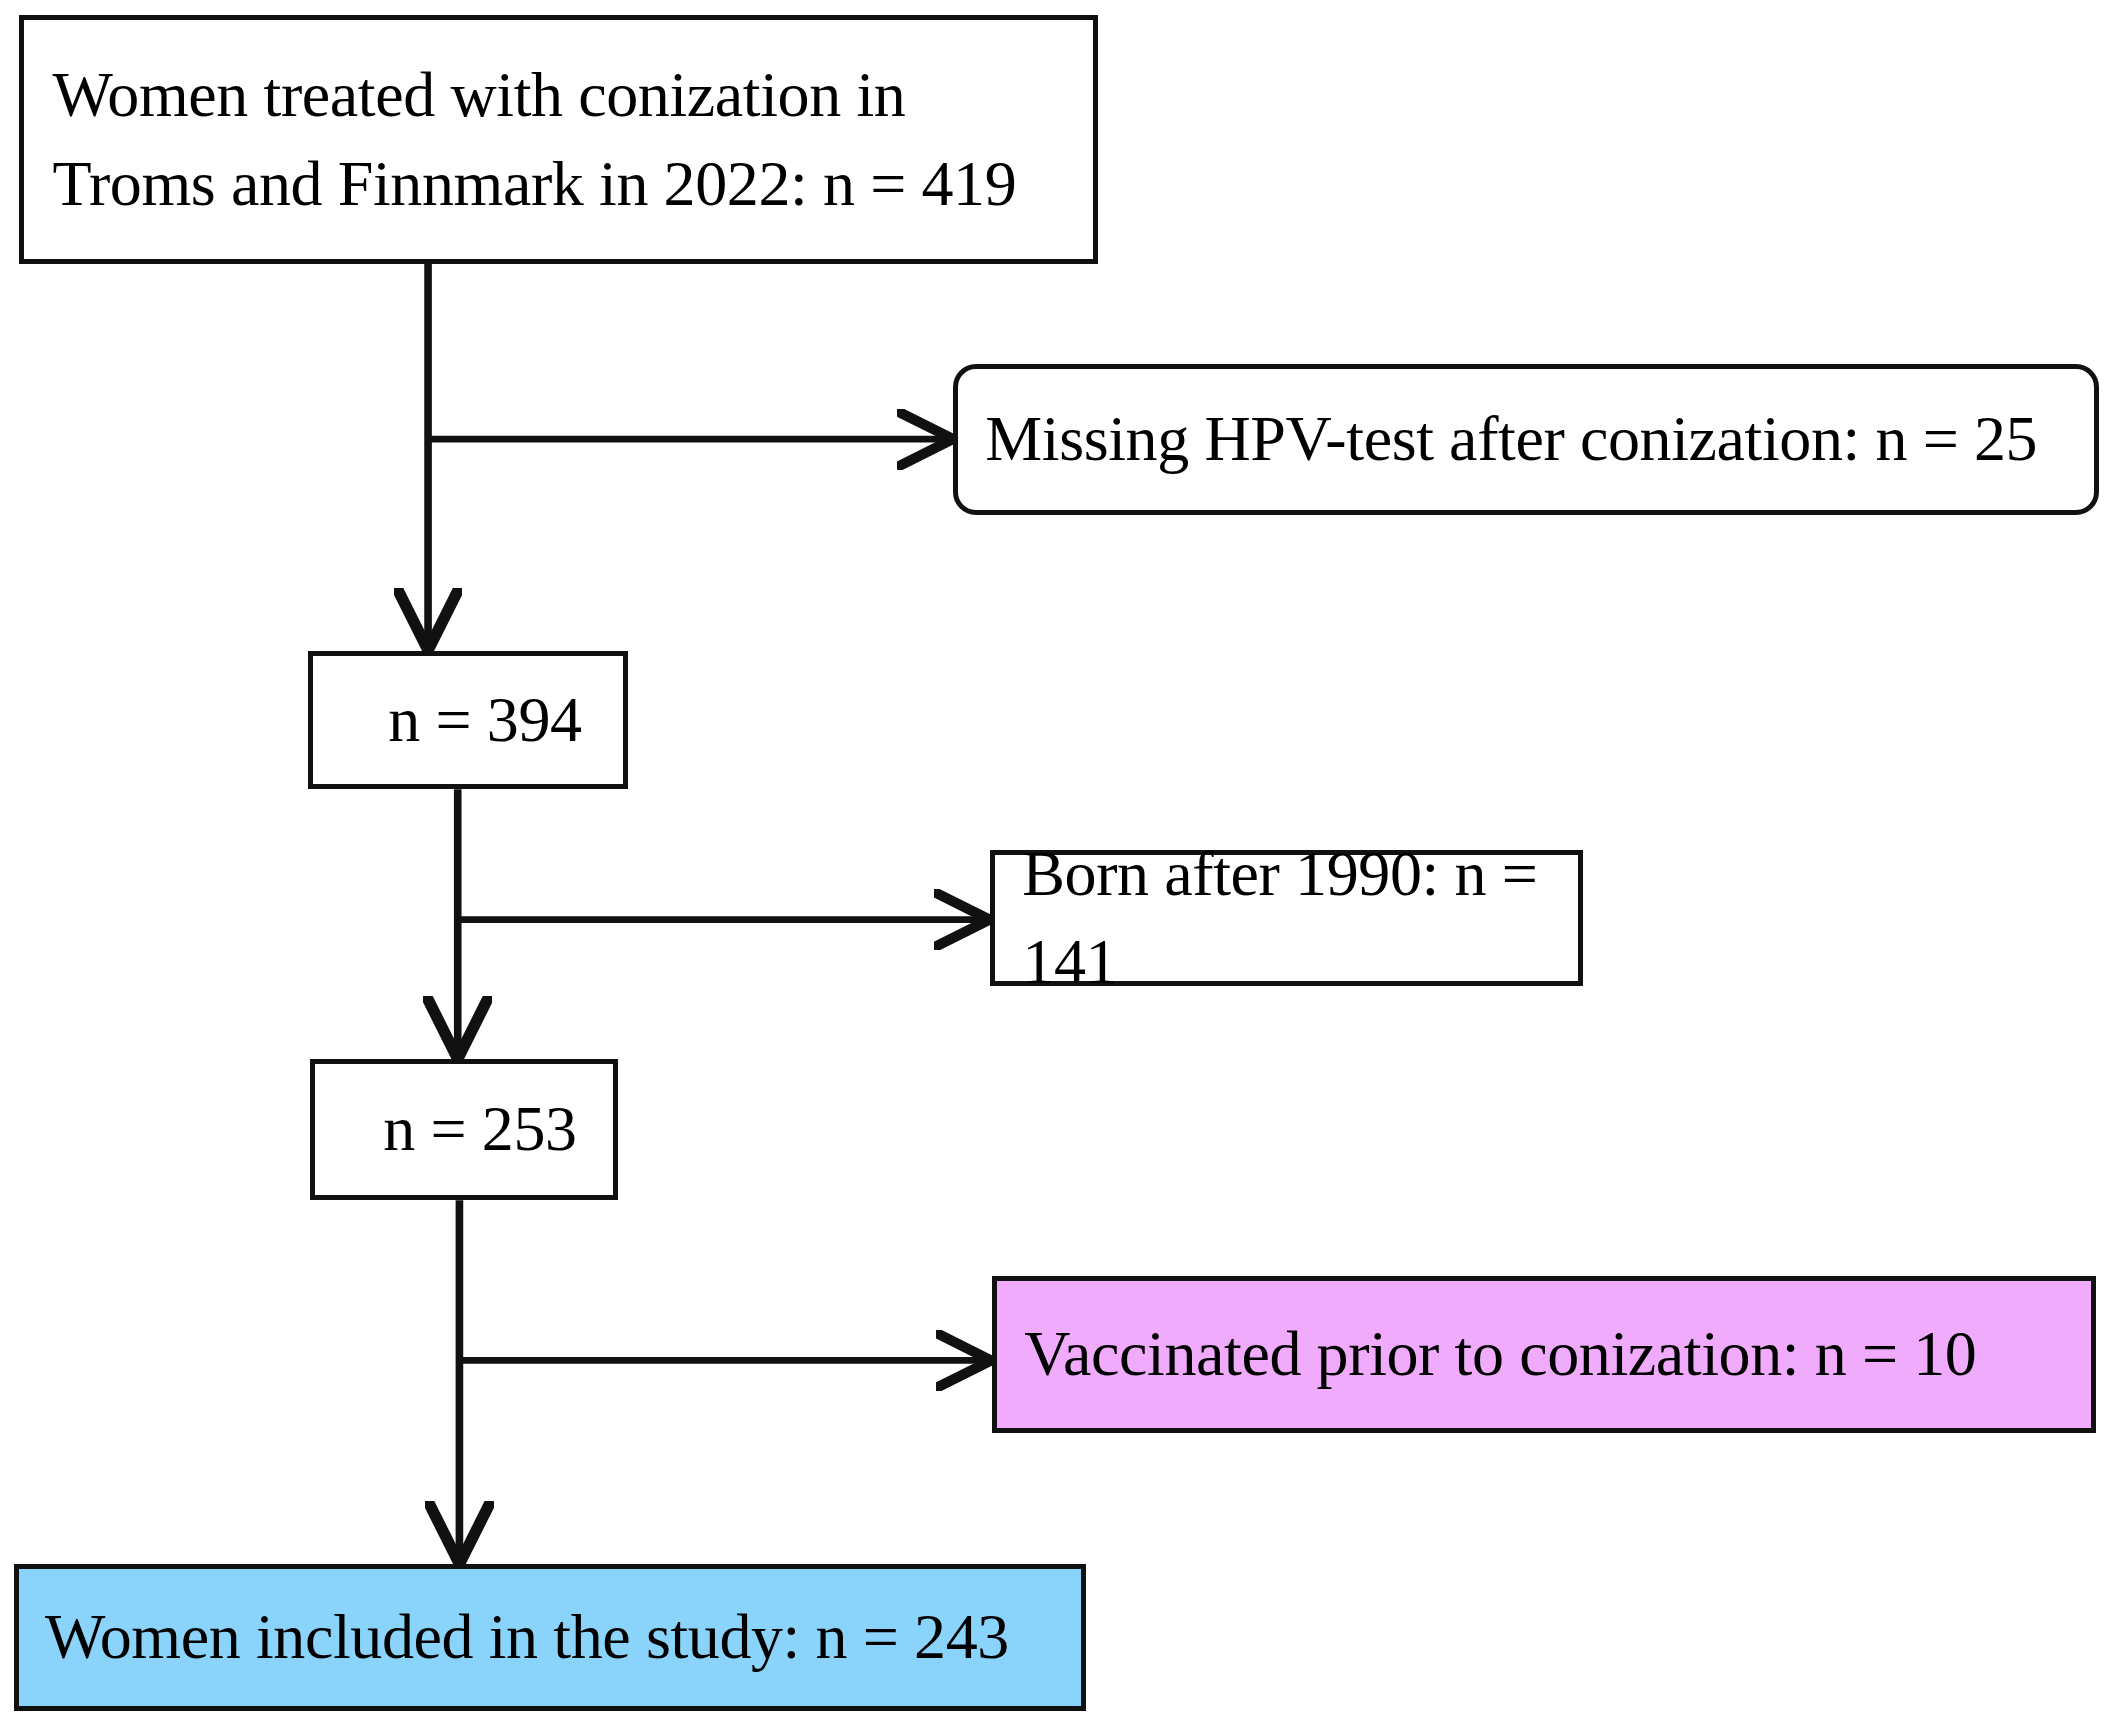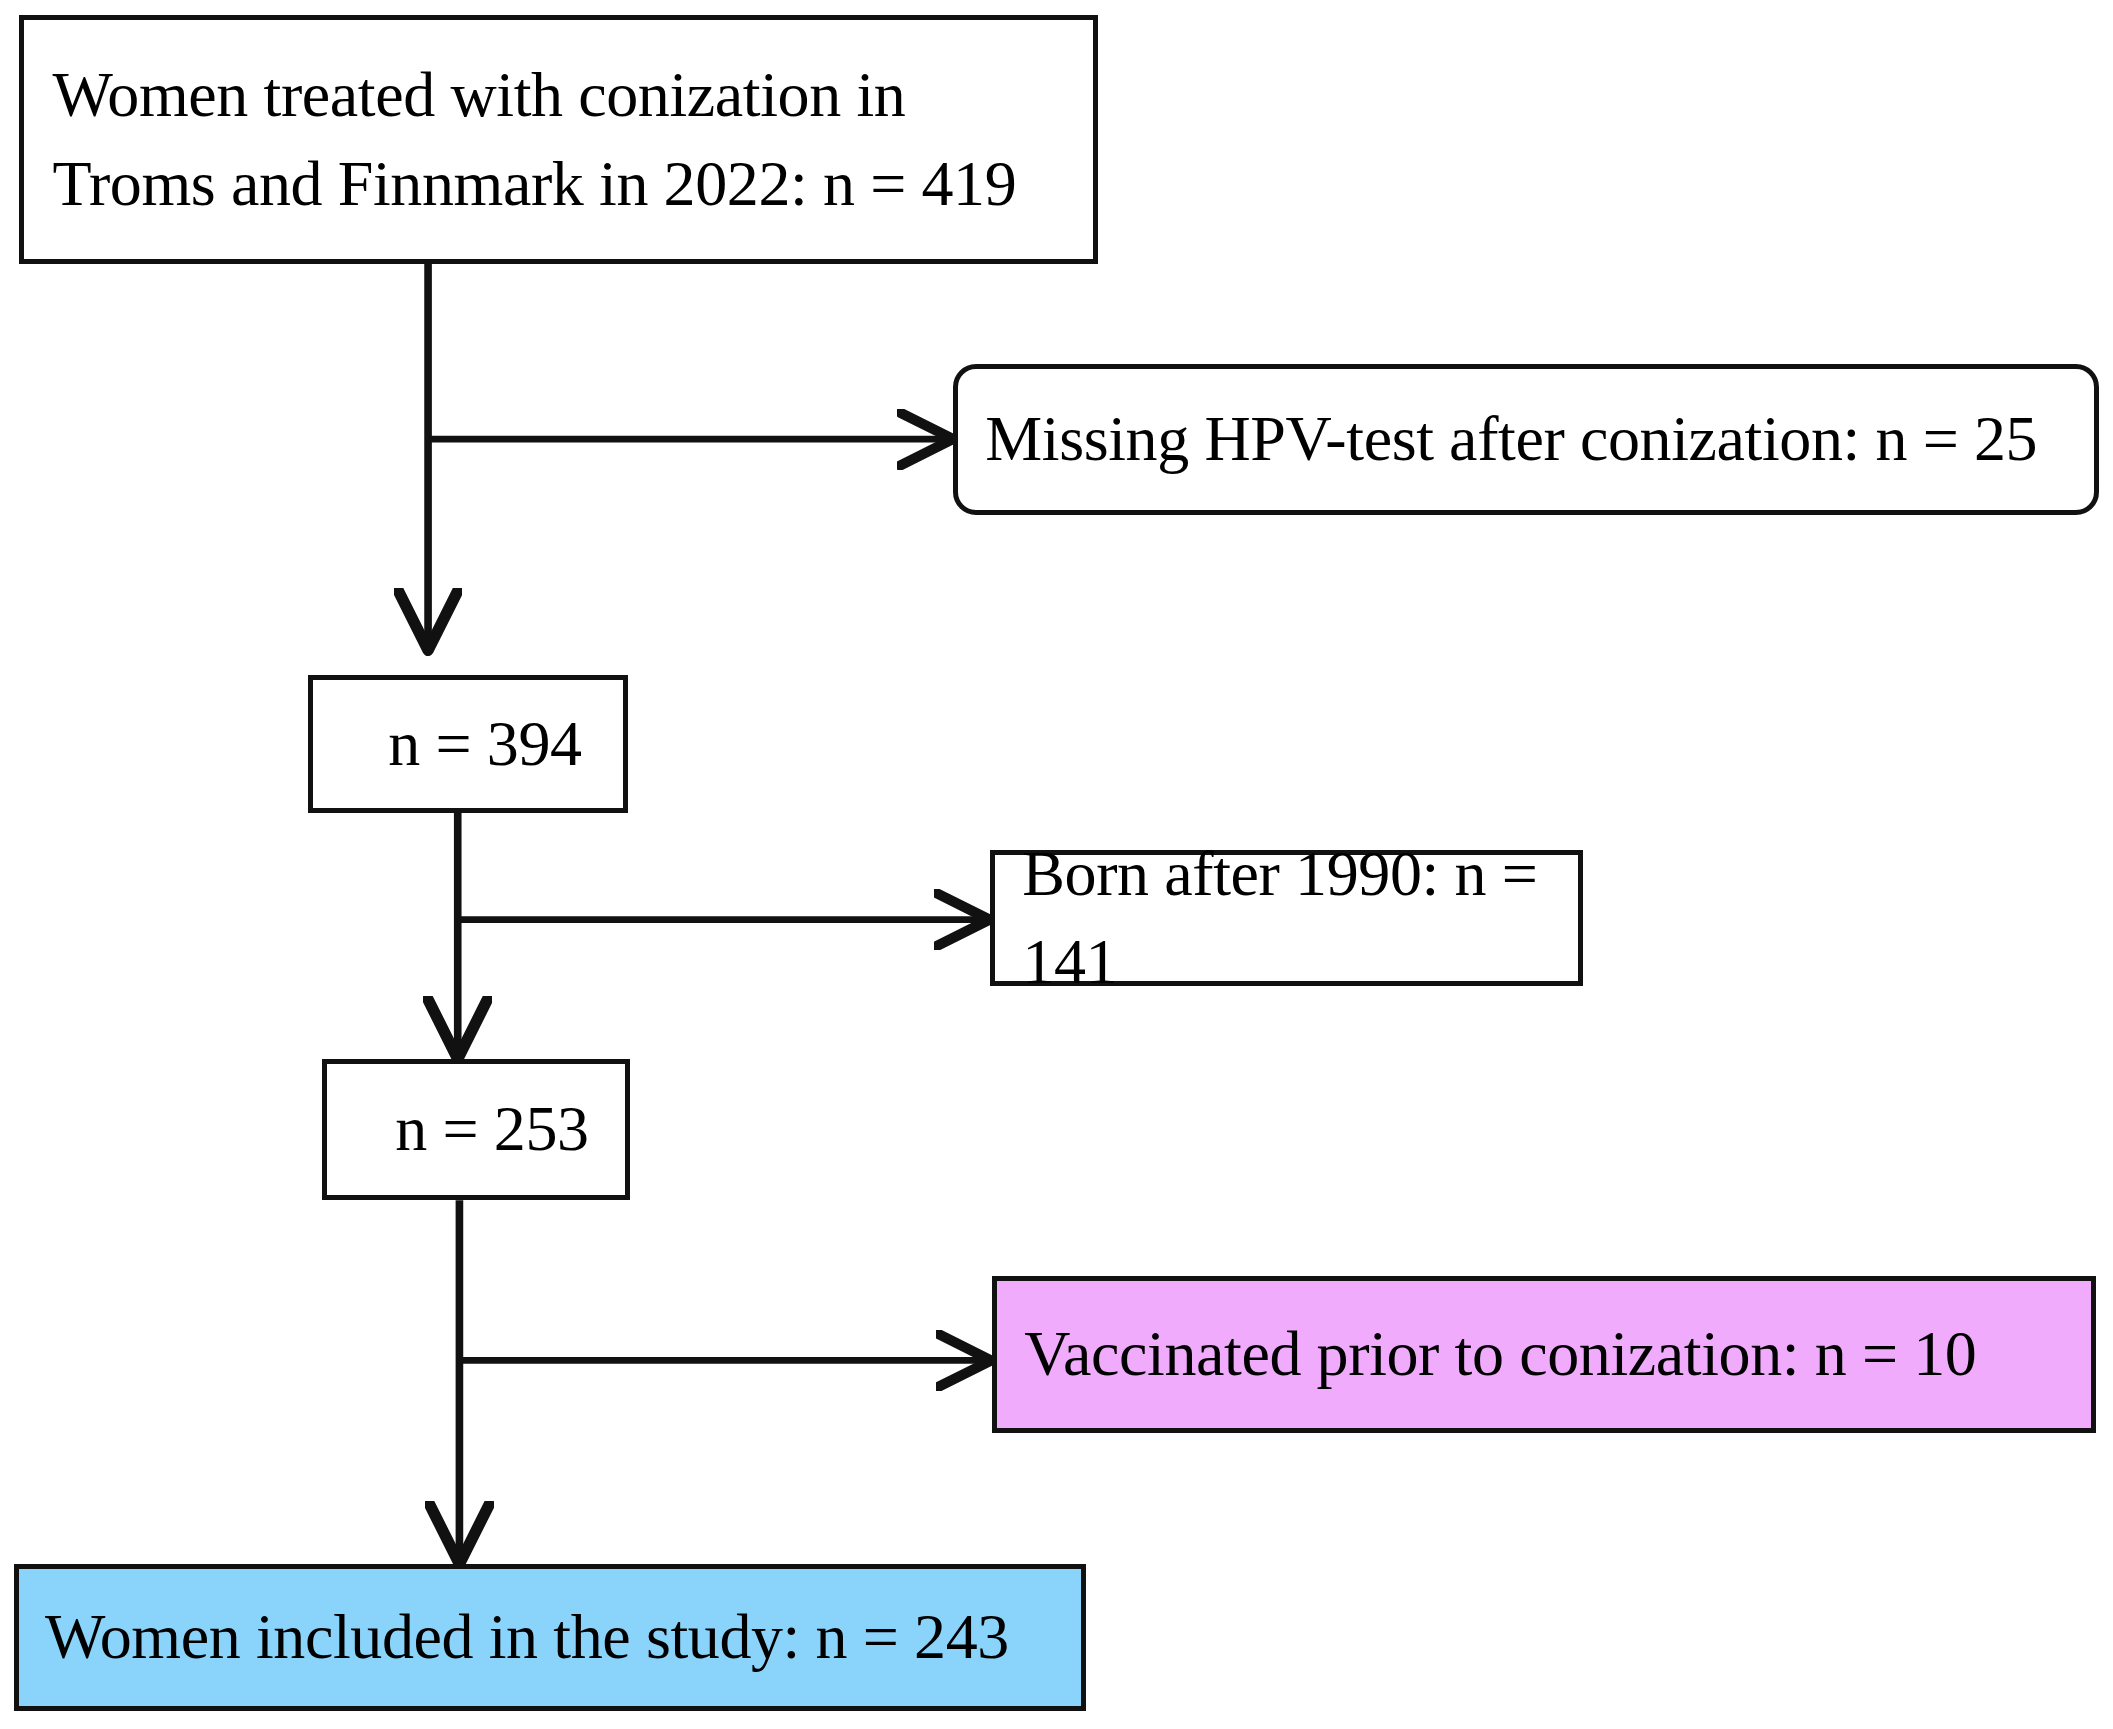--- a/index.html
+++ b/index.html
@@ -61,21 +61,21 @@
 
   #node-excl-born {
     left: 990px; top: 850px;
     width: 593px; height: 136px;
     font-size: 64px;
     padding: 0 15.3px;
   }
   #node-excl-born .label { padding-left: 12px; }
 
   #node-n253 {
-    left: 322px; top: 1059px;
+    left: 310px; top: 1059px;
     width: 308px; height: 141px;
     font-size: 64px;
     justify-content: center;
   }
   #node-n253 .label { text-align: center; padding-left: 32px; }
 
   #node-excl-vacc {
     left: 992px; top: 1276px;
     width: 1104px; height: 157px;
     font-size: 64px;
@@ -138,21 +138,21 @@
 
   <div class="node" id="node-source" style="background: rgb(255, 255, 255); border-color: rgb(17, 17, 17); color: rgb(0, 0, 0);">
     <span class="label">Women treated with conization in
 Troms and Finnmark in 2022: n = 419</span>
   </div>
 
   <div class="node" id="node-excl-hpv" style="background: rgb(255, 255, 255); border-color: rgb(17, 17, 17); color: rgb(0, 0, 0);">
     <span class="label">Missing HPV-test after conization: n = 25</span>
   </div>
 
-  <div class="node" id="node-n394" style="background: rgb(255, 255, 255); border-color: rgb(17, 17, 17); color: rgb(0, 0, 0); margin-top: 24px;">
+  <div class="node" id="node-n394" style="background: rgb(255, 255, 255); border-color: rgb(17, 17, 17); color: rgb(0, 0, 0);">
     <span class="label">n = 394</span>
   </div>
 
   <div class="node" id="node-excl-born" style="background: rgb(255, 255, 255); border-color: rgb(17, 17, 17); color: rgb(0, 0, 0);">
     <span class="label">Born after 1990: n = 141</span>
   </div>
 
   <div class="node" id="node-n253" style="background: rgb(255, 255, 255); border-color: rgb(17, 17, 17); color: rgb(0, 0, 0);">
     <span class="label">n = 253</span>
   </div>

